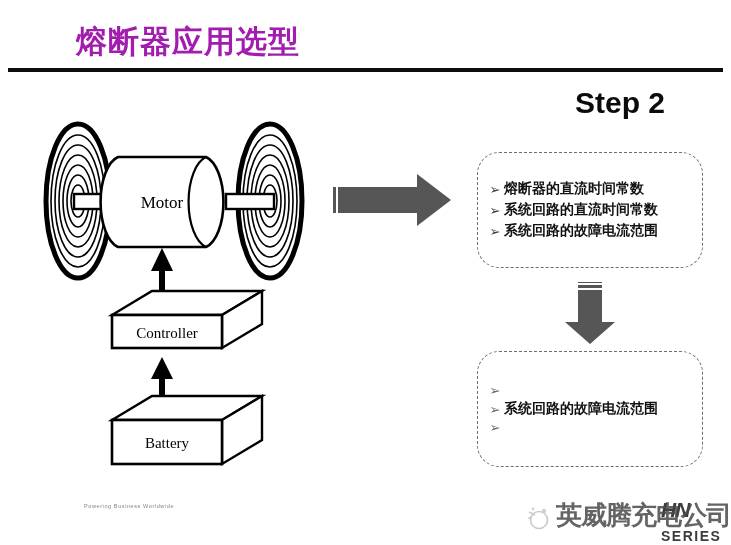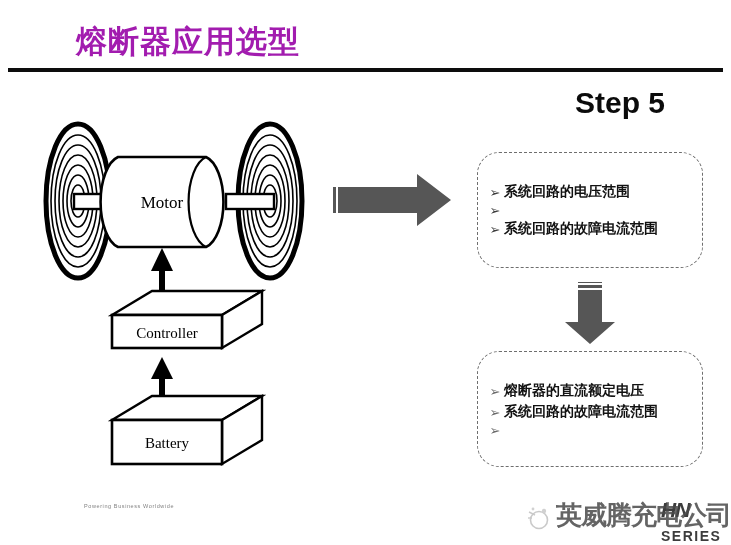--- a/index.html
+++ b/index.html
@@ -195,21 +195,21 @@
   }
 </style>
 </head>
 <body>
 
 <div id="slide">
 
   <div id="page-title">熔断器应用选型</div>
   <div id="title-rule"></div>
 
-  <div id="step-label">Step 5</div>
+  <div id="step-label">Step 2</div>
 
   <div id="diagram">
     <svg width="300" height="390" viewBox="0 0 300 390" xmlns="http://www.w3.org/2000/svg">
 
       <g>
         <ellipse cx="48" cy="108" rx="32" ry="77" fill="#ffffff" stroke="#000000" stroke-width="5"></ellipse>
         <ellipse cx="48" cy="108" rx="27" ry="66" fill="none" stroke="#000000" stroke-width="1.6"></ellipse>
         <ellipse cx="48" cy="108" rx="23" ry="56" fill="none" stroke="#000000" stroke-width="1.6"></ellipse>
         <ellipse cx="48" cy="108" rx="19" ry="46" fill="none" stroke="#000000" stroke-width="1.6"></ellipse>
         <ellipse cx="48" cy="108" rx="15" ry="36" fill="none" stroke="#000000" stroke-width="1.6"></ellipse>
@@ -285,37 +285,37 @@
       <polygon points="22,4 46,4 46,44 59,44 34,66 9,44 22,44" fill="#565656"></polygon>
       <rect x="22" y="5" width="24" height="2" fill="#ffffff"></rect>
       <rect x="22" y="10" width="24" height="2" fill="#ffffff"></rect>
     </svg>
   </div>
 
   <div class="info-box" id="info-box-1">
     <ul class="bullet-list">
       <li class="bullet-row">
         <span class="bullet-glyph">➢</span>
-        <span class="bullet-text">系统回路的电压范围</span>
-      </li>
-      <li class="bullet-row">
-        <span class="bullet-glyph">➢</span>
+        <span class="bullet-text">熔断器的直流时间常数</span>
+      </li>
+      <li class="bullet-row">
+        <span class="bullet-glyph">➢</span>
+        <span class="bullet-text">系统回路的直流时间常数</span>
       </li>
       <li class="bullet-row">
         <span class="bullet-glyph">➢</span>
         <span class="bullet-text">系统回路的故障电流范围</span>
       </li>
     </ul>
   </div>
 
   <div class="info-box" id="info-box-2">
     <ul class="bullet-list">
       <li class="bullet-row">
         <span class="bullet-glyph">➢</span>
-        <span class="bullet-text">熔断器的直流额定电压</span>
       </li>
       <li class="bullet-row">
         <span class="bullet-glyph">➢</span>
         <span class="bullet-text">系统回路的故障电流范围</span>
       </li>
       <li class="bullet-row">
         <span class="bullet-glyph">➢</span>
       </li>
     </ul>
   </div>

